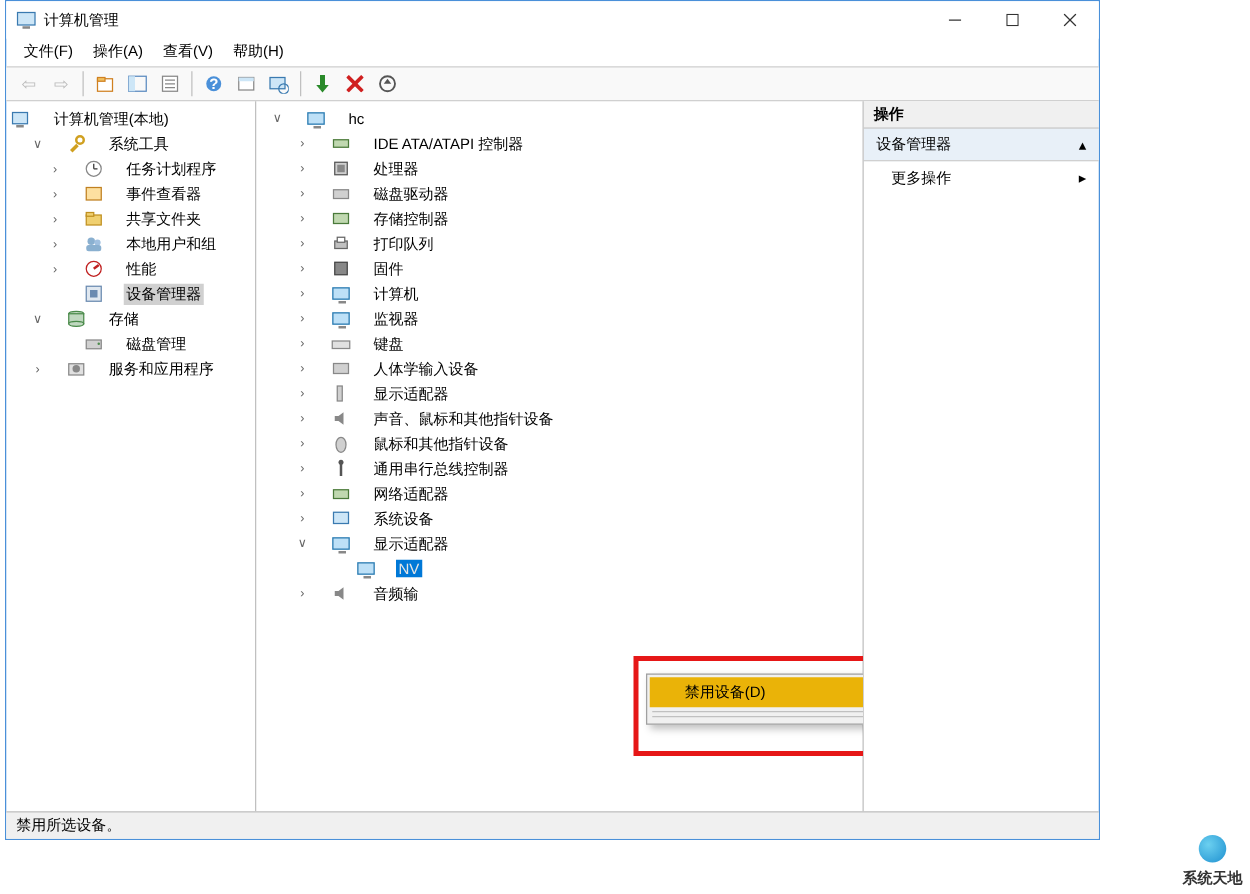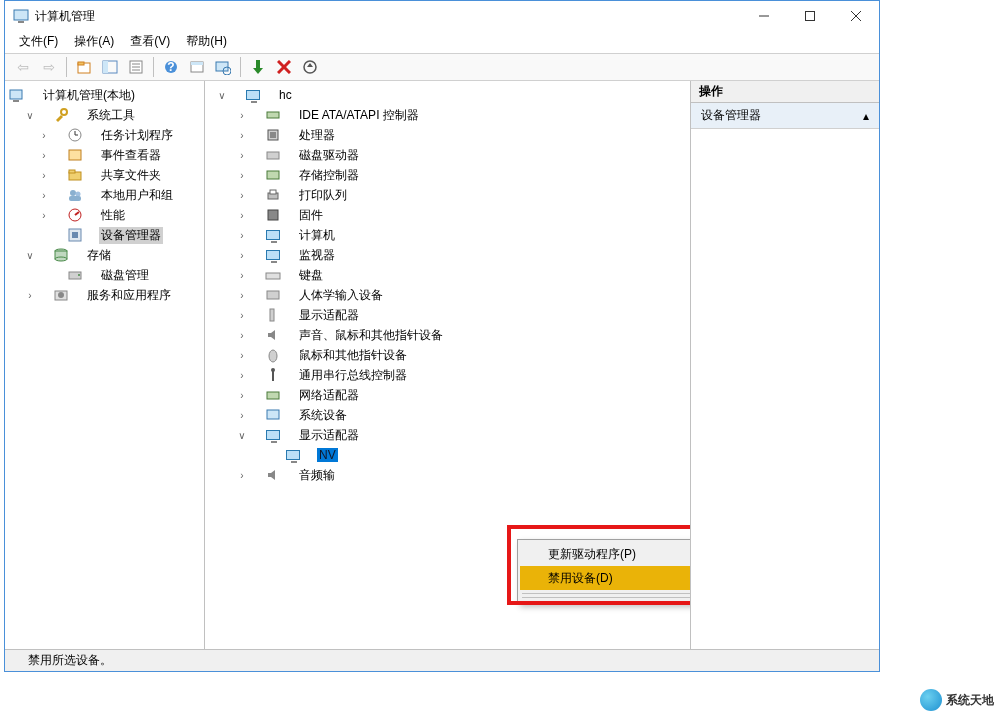--- a/index.html
+++ b/index.html
@@ -26,40 +26,40 @@
 
 .right-pane .hdr { height: 22px; background: #f0f0f0; border-bottom: 1px solid #c0c0c0; display: flex; align-items: center; padding: 0 8px; font-weight: bold; }
 .right-pane .section-hdr { height: 26px; background: #e8f0f8; border-bottom: 1px solid #d0d0d0; display: flex; align-items: center; justify-content: space-between; padding: 0 10px; }
 .right-pane .item { height: 26px; display: flex; align-items: center; justify-content: space-between; padding: 0 10px 0 22px; }
 
 .tree-row { height: 20px; display: flex; align-items: center; white-space: nowrap; gap: 16px; }
 .tree-row .tw { width: 14px; display: inline-flex; justify-content: center; align-items: center; color: #666; font-size: 10px; }
 .tree-row .ic { width: 16px; height: 16px; display: inline-flex; align-items: center; justify-content: center; }
 .tree-row .lbl { padding: 0 2px; }
 .tree-row.selected-left .lbl { background: #d0d0d0; }
-.tree-row.selected-mid .lbl { background: #0078d7; color: #0f172a; }
+.tree-row.selected-mid .lbl { background: #0078d7; color: #e5e5e5; }
 
 .indent-0 { padding-left: 4px; }
 .indent-1 { padding-left: 18px; }
 .indent-2 { padding-left: 32px; }
 
 .m-indent-0 { padding-left: 10px; }
 .m-indent-1 { padding-left: 30px; }
 .m-indent-2 { padding-left: 50px; }
 
 .context-menu { position: absolute; left: 312px; top: 458px; width: 200px; background: #f0f0f0; border: 1px solid #a0a0a0; box-shadow: 3px 3px 6px rgba(0,0,0,0.25); padding: 2px; z-index: 10; }
 .context-menu .mi { height: 24px; display: flex; align-items: center; padding: 0 20px 0 28px; }
 .context-menu .mi.hl { background: #eab308; }
 .context-menu .msep { height: 1px; background: #c0c0c0; margin: 3px 2px; }
 
 .red-box { position: absolute; left: 302px; top: 444px; width: 218px; height: 80px; border: 4px solid #e61717; z-index: 20; pointer-events: none; }
 
-.statusbar { height: 22px; border-top: 1px solid #c0c0c0; display: flex; align-items: center; padding: 0 23px; background: #f0f0f0; font-size: 12px; }
-
-.watermark { position: absolute; right: 6px; bottom: 4px; display: flex; align-items: center; gap: 4px; font-size: 16px; font-weight: bold; color: #333; }
+.statusbar { height: 22px; border-top: 1px solid #c0c0c0; display: flex; align-items: center; padding: 0 8px; background: #f0f0f0; font-size: 12px; }
+
+.watermark { position: absolute; right: 6px; bottom: 4px; display: flex; align-items: center; gap: 4px; font-size: 16px; font-weight: bold; color: #333; flex-direction: column; }
 .watermark .globe { width: 22px; height: 22px; border-radius: 50%; background: radial-gradient(circle at 35% 35%, #6bd0f0, #1e90d0); position: relative; }
 .ico-monitor { width: 14px; height: 10px; border: 1px solid #2a7ab0; background: #bde0f7; position: relative; }
 .ico-monitor::after { content:""; position:absolute; left:4px; top:10px; width:6px; height:2px; background:#888; }
 .arrow { font-size: 14px; color: #2a7ab0; }
 .arrow.dis { color: #bbb; }
 svg { display: block; }
 </style>
 </head>
 <body>
 
@@ -455,36 +455,39 @@
           <span class="tw">›</span>
           <span class="ic">
             <svg width="16" height="16">
               <polygon points="3,6 6,6 10,3 10,13 6,10 3,10" fill="#888"></polygon>
             </svg>
           </span>
           <span class="lbl">音频输</span>
         </div>
 
       <div class="context-menu">
-        <div class="mi">更新驱动程序(P)</div>
         <div class="mi hl">禁用设备(D)</div>
         <div class="msep"></div>
         <div class="msep"></div>
 
       </div>
 
       <div class="red-box"></div>
     </div>
 
     <div class="right-pane">
       <div class="hdr">操作</div>
       <div class="section-hdr">
         <span>设备管理器</span>
         <span>▴</span>
       </div>
+      <div class="item">
+        <span>更多操作</span>
+        <span>▸</span>
+      </div>
     </div>
 
   </div>
 
   <div class="statusbar">
     <span>禁用所选设备。</span>
   </div>
 </div>
 
 <div class="watermark">

